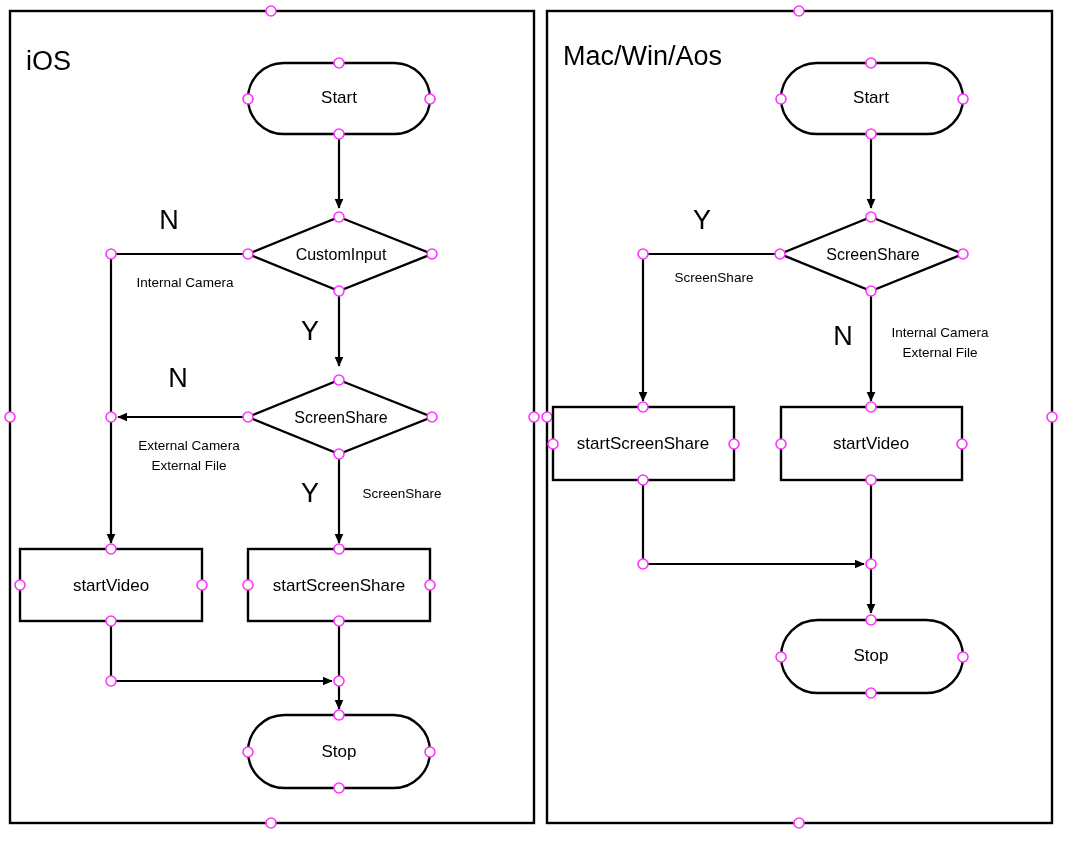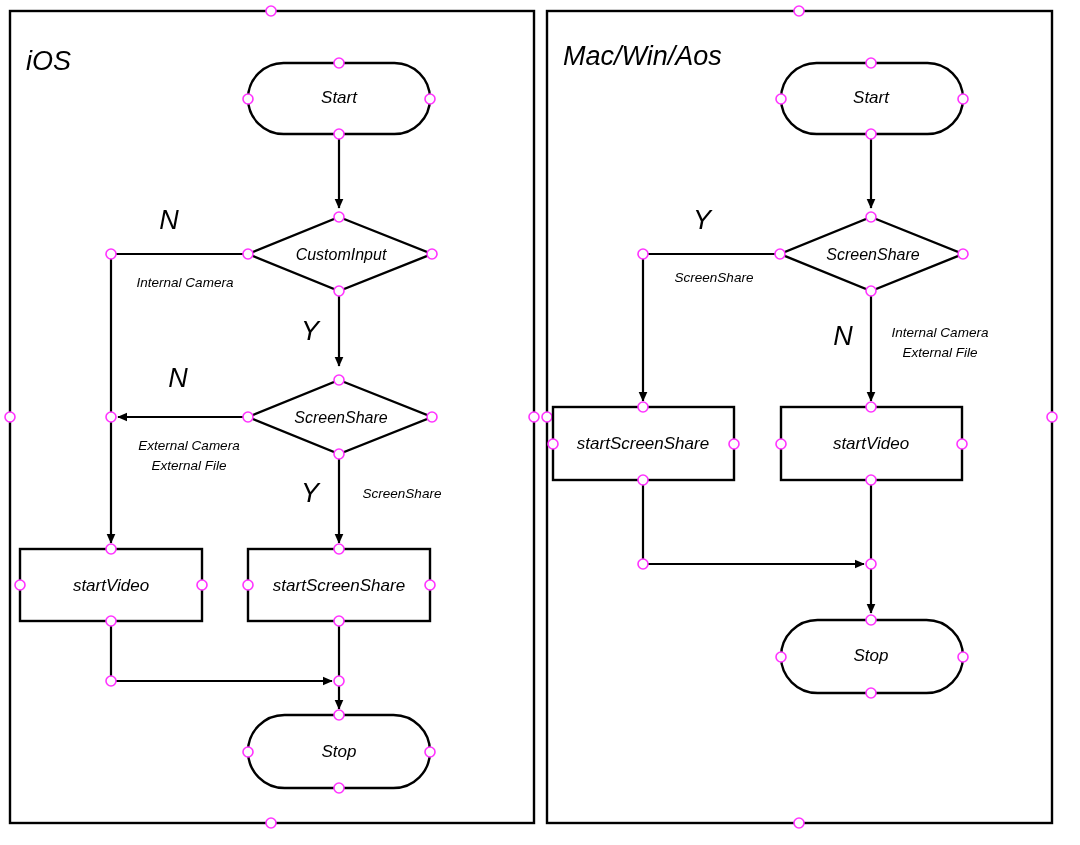--- a/index.html
+++ b/index.html
@@ -10,21 +10,20 @@
   }
   body {
     font-family: "Liberation Sans", sans-serif;
   }
   #canvas {
     position: relative;
     width: 1080px;
     height: 845px;
     background: #ffffff;
     overflow: hidden;
-    font-style: italic;
   }
   svg.diagram {
     position: absolute;
     left: 0;
     top: 0;
     width: 1080px;
     height: 845px;
   }
   .panel-rect {
     fill: #ffffff;

